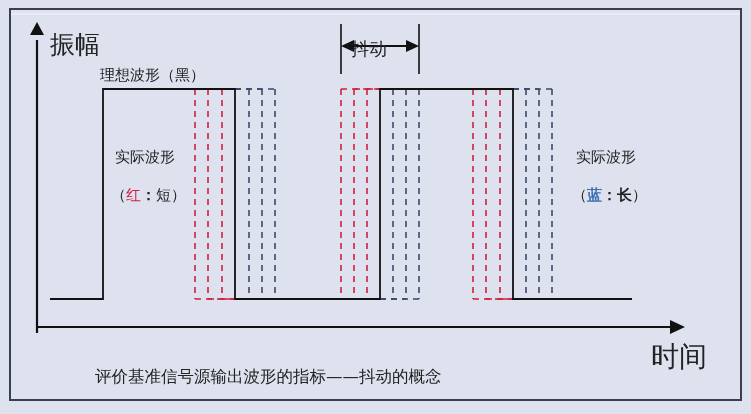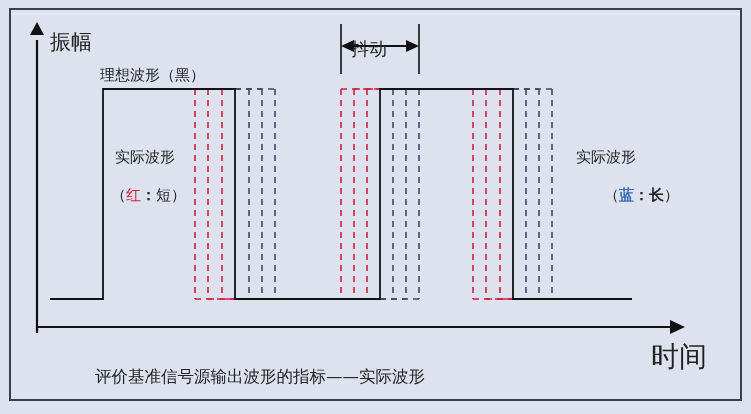--- a/index.html
+++ b/index.html
@@ -7,28 +7,28 @@
     width: 751px; height: 414px; overflow: hidden;
     background: #dde2ee;
     font-family: "DejaVu Sans", sans-serif;
     position: relative;
   }
   #canvas { position: absolute; left: 0; top: 0; }
   .label {
     position: absolute; color: #222; white-space: nowrap;
     font-family: "DejaVu Sans", sans-serif;
   }
-  .lbl-yaxis { left: 50px; top: 28px; font-size: 21px; }
+  .lbl-yaxis { left: 50px; top: 28px; font-size: 25px; }
   .lbl-xaxis { left: 651px; top: 338px; font-size: 28px; }
   .lbl-ideal { left: 100px; top: 66px; font-size: 15px; }
   .lbl-jitter { left: 351px; top: 20px; font-size: 18px; margin-top: 17px; }
   .lbl-actual-left { left: 115px; top: 148px; font-size: 15px; }
   .lbl-short { left: 111px; top: 186px; font-size: 15px; text-align: center; }
   .lbl-actual-right { left: 576px; top: 148px; font-size: 15px; }
-  .lbl-long { left: 572px; top: 186px; font-size: 15px; margin-left: 32px; }
+  .lbl-long { left: 572px; top: 186px; font-size: 15px; }
   .lbl-caption { left: 95px; top: 366px; font-size: 16.5px; }
   .red { color: #d02040; }
   .blue { color: #3b6fb0; font-weight: bold; }
   .bold { font-weight: bold; }
 </style>
 </head>
 <body>
 
 <svg id="canvas" width="751" height="414" viewBox="0 0 751 414" xmlns="http://www.w3.org/2000/svg">
   <defs>
@@ -107,13 +107,13 @@
 <div class="label lbl-actual-left">实际波形</div>
 <div class="label lbl-short">
   <span>（</span><span class="red">红</span><span class="bold">：</span><span>短</span><span>）</span>
 </div>
 
 <div class="label lbl-actual-right">实际波形</div>
 <div class="label lbl-long">
   <span>（</span><span class="blue">蓝</span><span class="bold">：</span><span class="bold">长</span><span>）</span>
 </div>
 
-<div class="label lbl-caption">评价基准信号源输出波形的指标——实际波形</div>
+<div class="label lbl-caption">评价基准信号源输出波形的指标——抖动的概念</div>
 
 </body></html>

